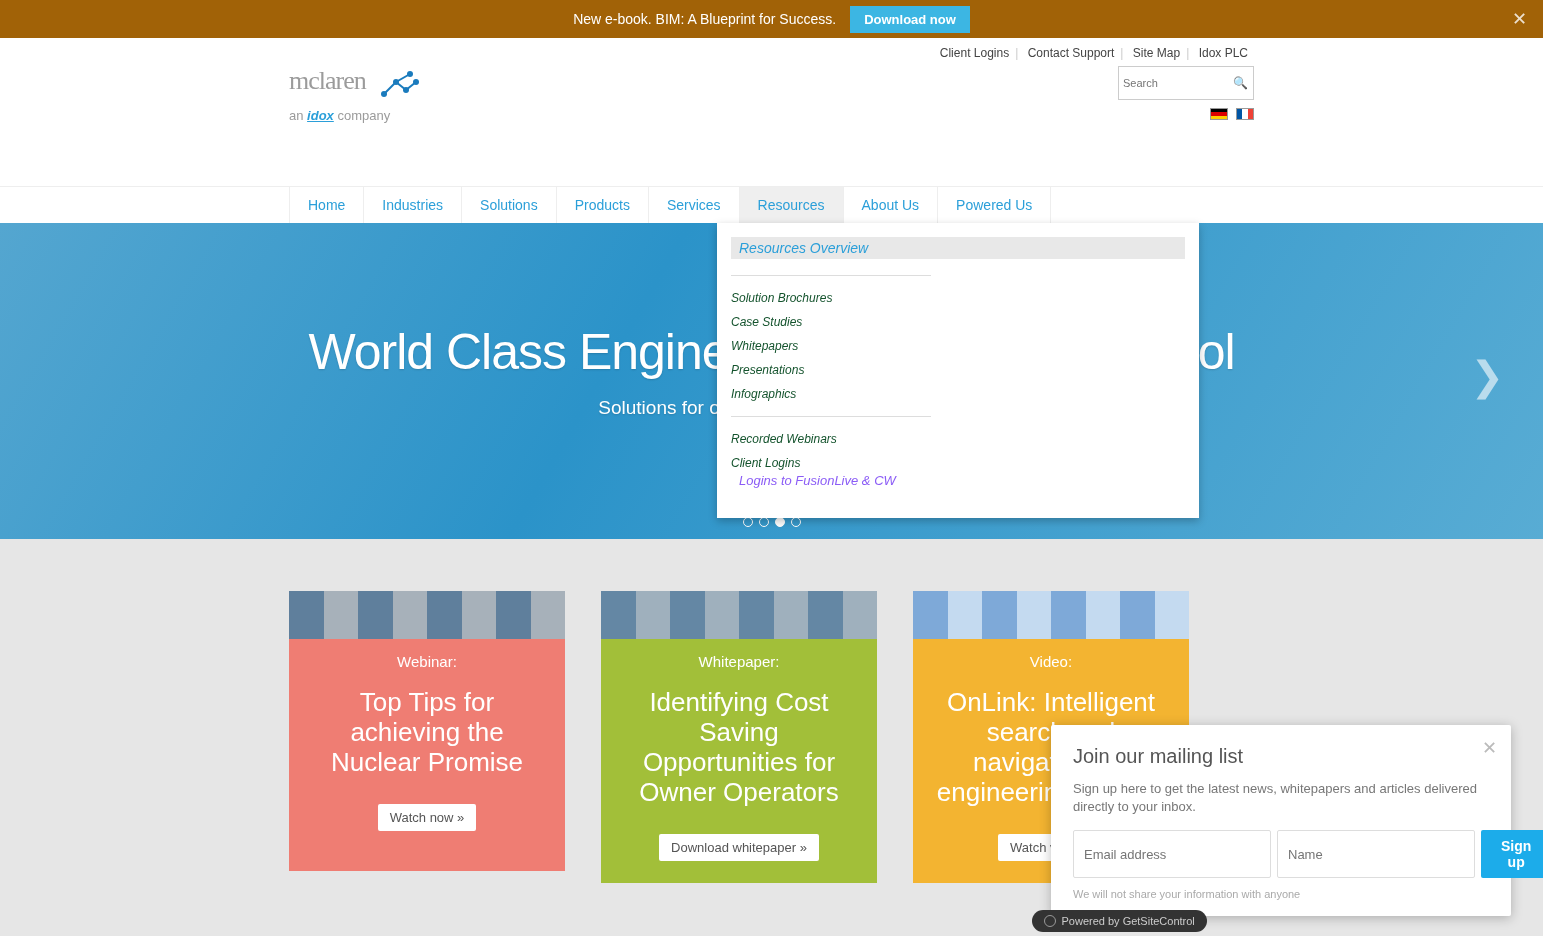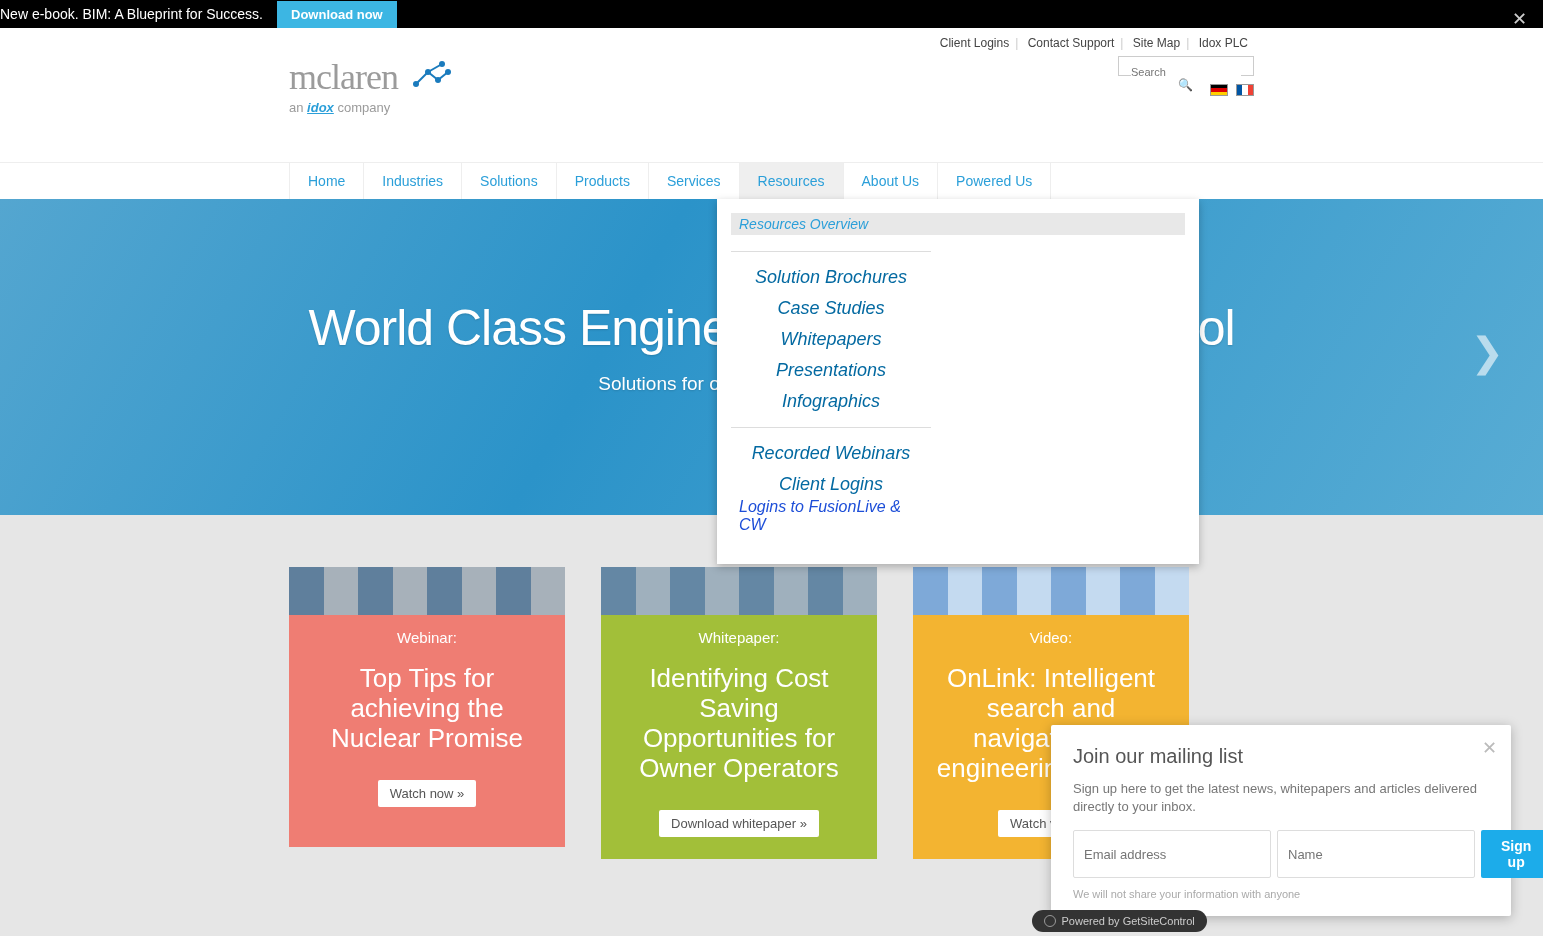--- a/index.html
+++ b/index.html
@@ -1,54 +1,54 @@
 <!DOCTYPE html>
 <html><head>
 <meta charset="utf-8">
 <style>
 * { margin: 0; padding: 0; box-sizing: border-box; }
 body { font-family: Arial, Helvetica, sans-serif; background: #e6e6e6; color: #333; }
 
 
-.top-banner { background: #000000; color: #fff; height: 28px; display: flex; align-items: center; position: relative; font-size: 14px; }
+.top-banner { background: #a16207; color: #fff; height: 38px; display: flex; align-items: center; justify-content: center; position: relative; font-size: 14px; }
 .top-banner .dl-btn { background: #3cb6e3; color: #fff; padding: 6px 14px; margin-left: 14px; font-size: 13px; font-weight: bold; cursor: pointer; }
 .top-banner .close { position: absolute; right: 16px; top: 8px; color: #fff; font-size: 18px; cursor: pointer; opacity: 0.8; }
 
 
 .header-wrap { background: #fff; }
 .header { width: 965px; margin: 0 auto; position: relative; padding-top: 8px; }
 .util-links { text-align: right; font-size: 12px; color: #444; }
 .util-links span { padding: 0 6px; cursor: pointer; }
 .util-links .sep { color: #ccc; padding: 0; }
-.search-box { float: right; margin-top: 6px; border: 1px solid #ccc; width: 136px; height: 20px; display: flex; align-items: center; padding: 9px 4px; flex-direction: column; }
+.search-box { float: right; margin-top: 6px; border: 1px solid #ccc; width: 136px; height: 20px; display: flex; align-items: center; padding: 16px 4px; }
 .search-box input { border: none; outline: none; font-size: 11px; width: 110px; color: #888; }
 .search-box .mag { font-size: 12px; color: #888; }
 .flags { clear: both; text-align: right; padding-top: 6px; }
 .flag { display: inline-block; width: 18px; height: 12px; border: 1px solid #999; margin-left: 4px; cursor: pointer; }
 .flag.de { background: linear-gradient(to bottom, #000 0 33%, #dd0000 33% 66%, #ffce00 66% 100%); }
 .flag.fr { background: linear-gradient(to right, #0055a4 0 33%, #fff 33% 66%, #ef4135 66% 100%); }
 
 .logo { position: absolute; left: 0; top: 28px; }
-.logo .brand { font-family: Georgia, serif; font-size: 36px; color: #9b9b9b; letter-spacing: -1px; }
+.logo .brand { font-family: Georgia, serif; font-size: 26px; color: #9b9b9b; letter-spacing: -1px; }
 .logo .node-icon { display: inline-block; vertical-align: top; margin-left: 6px; }
 .logo .tag { font-size: 13px; color: #9b9b9b; margin-top: 2px; }
 .logo .tag .idox { color: #2b9fd9; font-weight: bold; font-style: italic; text-decoration: underline; }
 
 .nav-wrap { background: #fff; border-top: 1px solid #eee; margin-top: 62px; }
 .nav { width: 965px; margin: 0 auto; display: flex; border-left: 1px solid #eee; }
 .nav a { display: block; padding: 10px 18px; font-size: 14px; color: #2b9fd9; text-decoration: none; border-right: 1px solid #eee; cursor: pointer; }
 .nav a.active { background: #efefef; }
 
 
 .dropdown { position: absolute; background: #fff; box-shadow: 0 3px 8px rgba(0,0,0,0.25); width: 482px; padding: 14px; z-index: 50; }
 .dropdown .overview { background: #e8e8e8; color: #2b9fd9; padding: 3px 8px; font-size: 14px; margin-bottom: 16px; cursor: pointer; }
 .dropdown .col { width: 200px; }
 .dropdown hr { border: none; border-top: 1px solid #ddd; margin: 10px 0; }
-.dropdown .item { color: #0369a1; font-size: 18px; padding: 5px 0; cursor: pointer; text-align: center; }
-.dropdown .sub { color: #1d4ed8; font-size: 16px; padding-left: 8px; margin-top: -2px; margin-bottom: 16px; }
+.dropdown .item { color: #14532d; font-size: 12px; padding: 5px 0; cursor: pointer; }
+.dropdown .sub { color: #8b5cf6; font-size: 13px; padding-left: 8px; margin-top: -2px; margin-bottom: 16px; }
 
 
 .hero { background: linear-gradient(120deg,#54a6d0,#2b93c9 40%,#58acd4); height: 316px; position: relative; overflow: hidden; }
 .hero-inner { width: 965px; margin: 0 auto; position: relative; color: #fff; text-align: center; padding-top: 100px; }
 .hero h1 { font-size: 50px; font-weight: 300; letter-spacing: -1px; text-shadow: 0 1px 2px rgba(0,0,0,0.15); }
 .hero .sub { font-size: 19px; margin-top: 16px; text-shadow: 0 1px 2px rgba(0,0,0,0.15); }
 .hero .learn { display: inline-block; background: #fff; color: #555; padding: 6px 10px; margin-top: 18px; font-size: 13px; cursor: pointer; border-radius: 2px; }
 .hero .arrow { position: absolute; right: -250px; top: 130px; color: #fff; font-size: 40px; opacity: 0.6; cursor: pointer; }
 .dots { position: absolute; left: 50%; transform: translateX(-50%); bottom: 12px; display: flex; gap: 6px; }
 .dot { width: 10px; height: 10px; border: 1px solid #fff; border-radius: 50%; cursor: pointer; }

